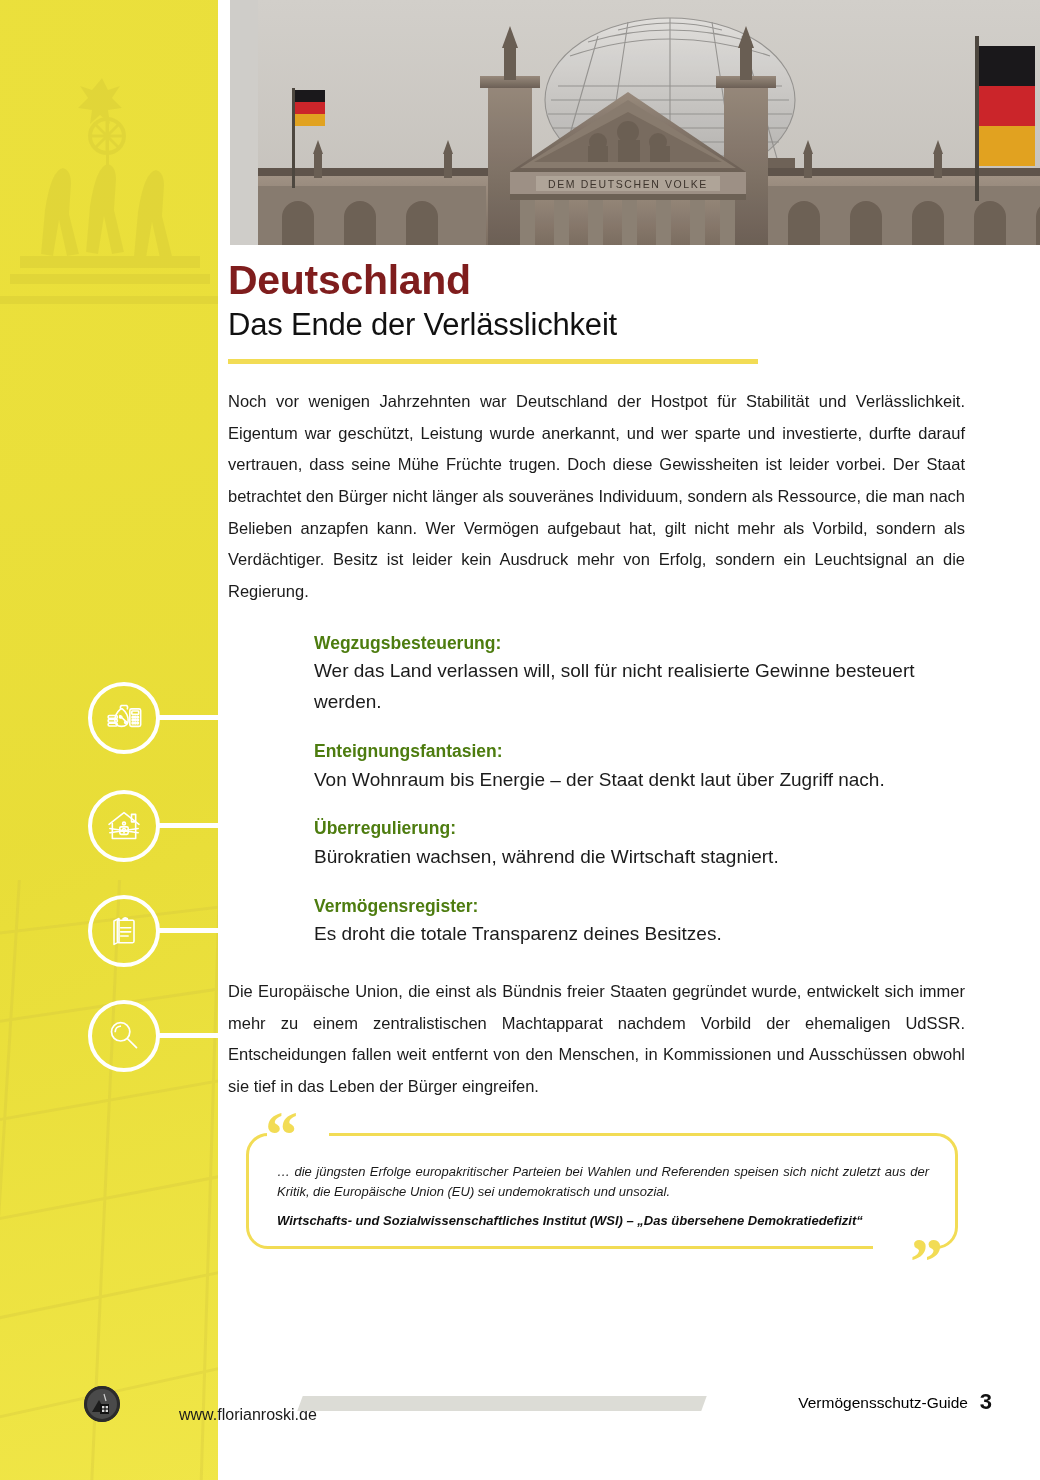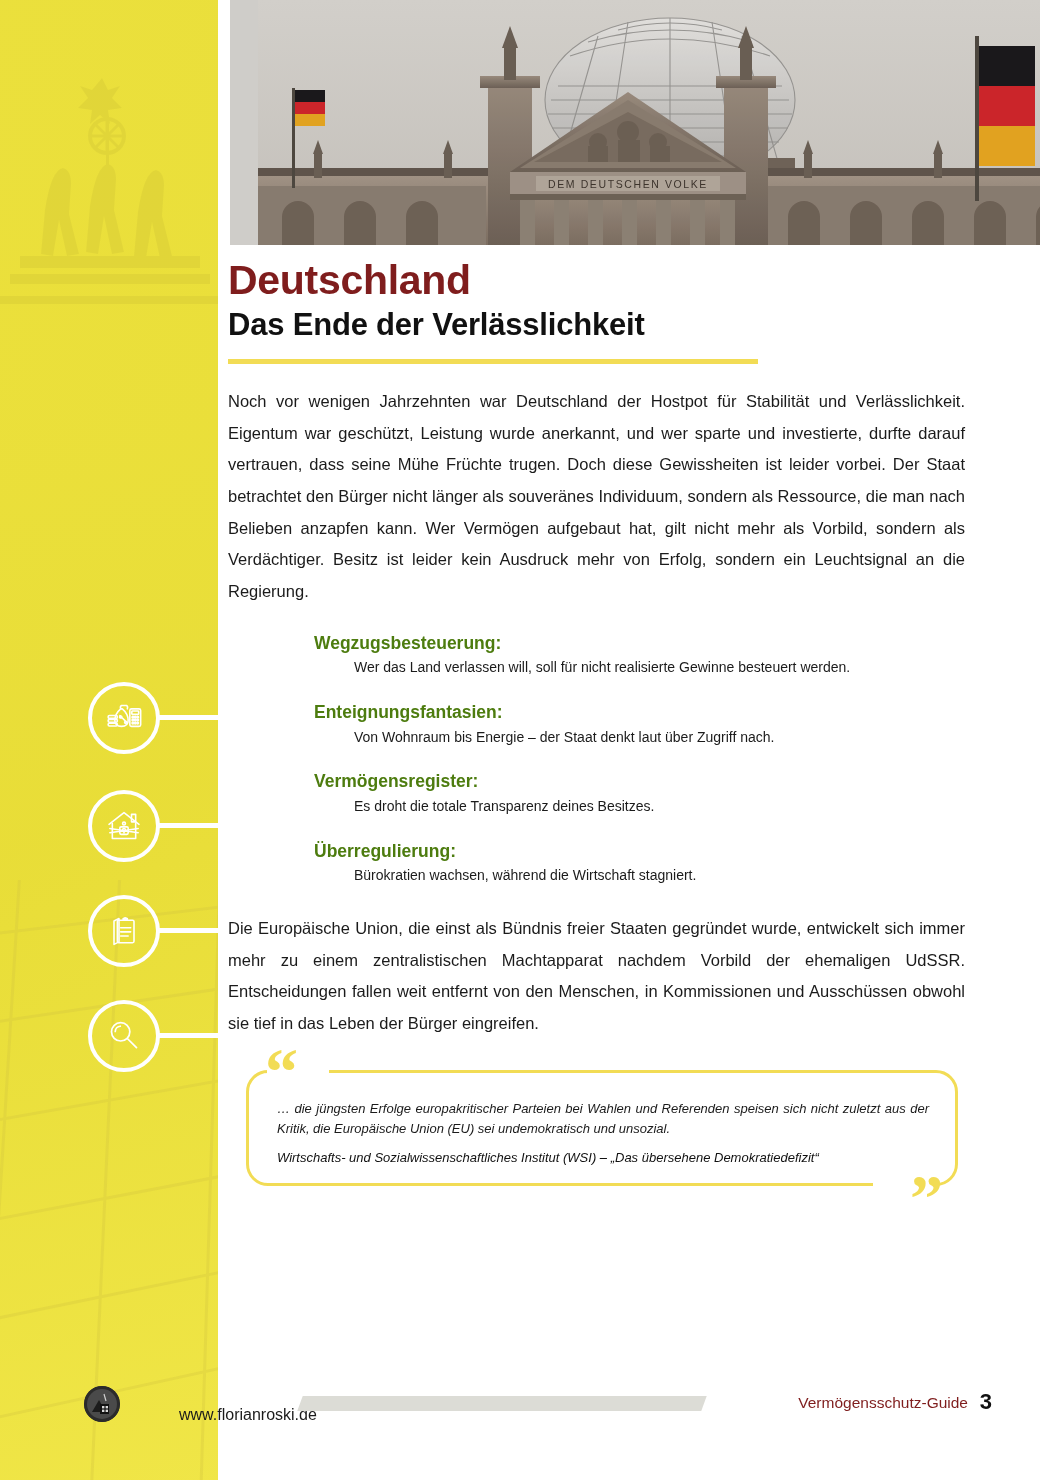--- a/index.html
+++ b/index.html
@@ -55,38 +55,38 @@
   .hero svg { display:block; width: 822px; height: 245px; }
 
   
   .content { position: absolute; left: 228px; top: 258px; width: 737px; }
 
   .title {
     font-size: 41px; font-weight: 700; color: #7f1d1d;
     letter-spacing: -0.3px; line-height: 1.12;
   }
   .subtitle {
-    font-size: 31px; font-weight: 700; color: #111;
+    font-size: 31px; font-weight: 400; color: #111;
     letter-spacing: -0.2px; line-height: 1.2; margin-top: 2px;
   }
   .title-rule { width: 530px; height: 5px; background: #f2dc55; margin-top: 16px; }
 
   .para {
     font-size: 16.5px; line-height: 1.92; color: #1b1b1b;
     text-align: justify; text-justify: inter-word;
     margin-top: 22px;
   }
   .para.p2 { margin-top: 26px; }
 
   
   .features { margin-top: 24px; padding-left: 86px; }
   .feature { margin-bottom: 22px; }
   .feature:last-child { margin-bottom: 0; }
   .feature h3 { font-size: 17.5px; font-weight: 700; color: #4d7c0f; line-height: 1.35; }
-  .feature p { font-size: 14px; line-height: 1.62; color: #1b1b1b; margin-top: 1px; margin-left: 40px; }
+  .feature p { font-size: 19px; line-height: 1.62; color: #1b1b1b; margin-top: 1px; }
 
   
   .quote-wrap { position: relative; margin-top: 30px; margin-left: 18px; width: 712px; }
   .quote-box {
     position: relative;
     border: 3px solid #f2dc55; border-radius: 22px;
     padding: 26px 26px 18px 28px;
     min-height: 116px;
   }
   
@@ -97,42 +97,42 @@
     font-size: 66px; font-weight: 700; color: #f2dc55; line-height: 1;
     letter-spacing: -2px;
   }
   .qmark.open  { left: 16px; top: -34px; }
   .qmark.close { right: 14px; bottom: -48px; }
   .quote-text {
     font-size: 13px; line-height: 1.58; font-style: italic; color: #1b1b1b;
     text-align: justify;
   }
   .quote-src {
-    margin-top: 10px; font-size: 13px; font-weight: 400; font-style: italic; color: #111;
+    margin-top: 10px; font-size: 13px; font-weight: 700; font-style: italic; color: #111;
   }
 
   
   .footer { position: absolute; left: 0; bottom: 56px; width: 1040px; height: 40px; }
   .logo {
     position: absolute; left: 84px; top: 2px; width: 36px; height: 36px; border-radius: 50%;
     overflow: hidden; background: #2f2f2f;
   }
   .logo svg { display:block; width: 36px; height: 36px; }
   .footer-url {
     position: absolute; left: 133px; top: 22px;
     font-size: 16px; color: #1b1b1b; margin-left: 46px;
   }
   .footer-bar {
     position: absolute; left: 300px; top: 12px; width: 404px; height: 15px;
     background: #dcdcd6;
     transform: skewX(-20deg);
   }
   .footer-guide {
     position: absolute; right: 72px; top: 10px;
-    font-size: 15.5px; color: #7f1d1d;
+    font-size: 15.5px; color: #000000;
   }
   .footer-page {
     position: absolute; right: 48px; top: 5px;
     font-size: 22px; font-weight: 700; color: #111;
   }
 </style>
 </head>
 <body>
 
 <div class="page">
@@ -379,26 +379,26 @@
     <div class="features">
       <div class="feature">
         <h3>Wegzugsbesteuerung:</h3>
         <p>Wer das Land verlassen will, soll für nicht realisierte Gewinne besteuert werden.</p>
       </div>
       <div class="feature">
         <h3>Enteignungsfantasien:</h3>
         <p>Von Wohnraum bis Energie – der Staat denkt laut über Zugriff nach.</p>
       </div>
       <div class="feature">
+        <h3>Überregulierung:</h3>
+        <p>Bürokratien wachsen, während die Wirtschaft stagniert.</p>
+      </div>
+      <div class="feature">
         <h3>Vermögensregister:</h3>
         <p>Es droht die totale Transparenz deines Besitzes.</p>
-      </div>
-      <div class="feature">
-        <h3>Überregulierung:</h3>
-        <p>Bürokratien wachsen, während die Wirtschaft stagniert.</p>
       </div>
     </div>
 
     <p class="para p2">Die Europäische Union, die einst als Bündnis freier Staaten gegründet wurde, entwickelt sich immer mehr zu einem zentralistischen Machtapparat nachdem Vorbild der ehemaligen UdSSR. Entscheidungen fallen weit entfernt von den Menschen, in Kommissionen und Ausschüssen obwohl sie  tief in das Leben der Bürger eingreifen.</p>
 
     <div class="quote-wrap">
       <div class="quote-box">
         <div class="notch-tl"></div>
         <div class="notch-br"></div>
         <span class="qmark open">“</span>

